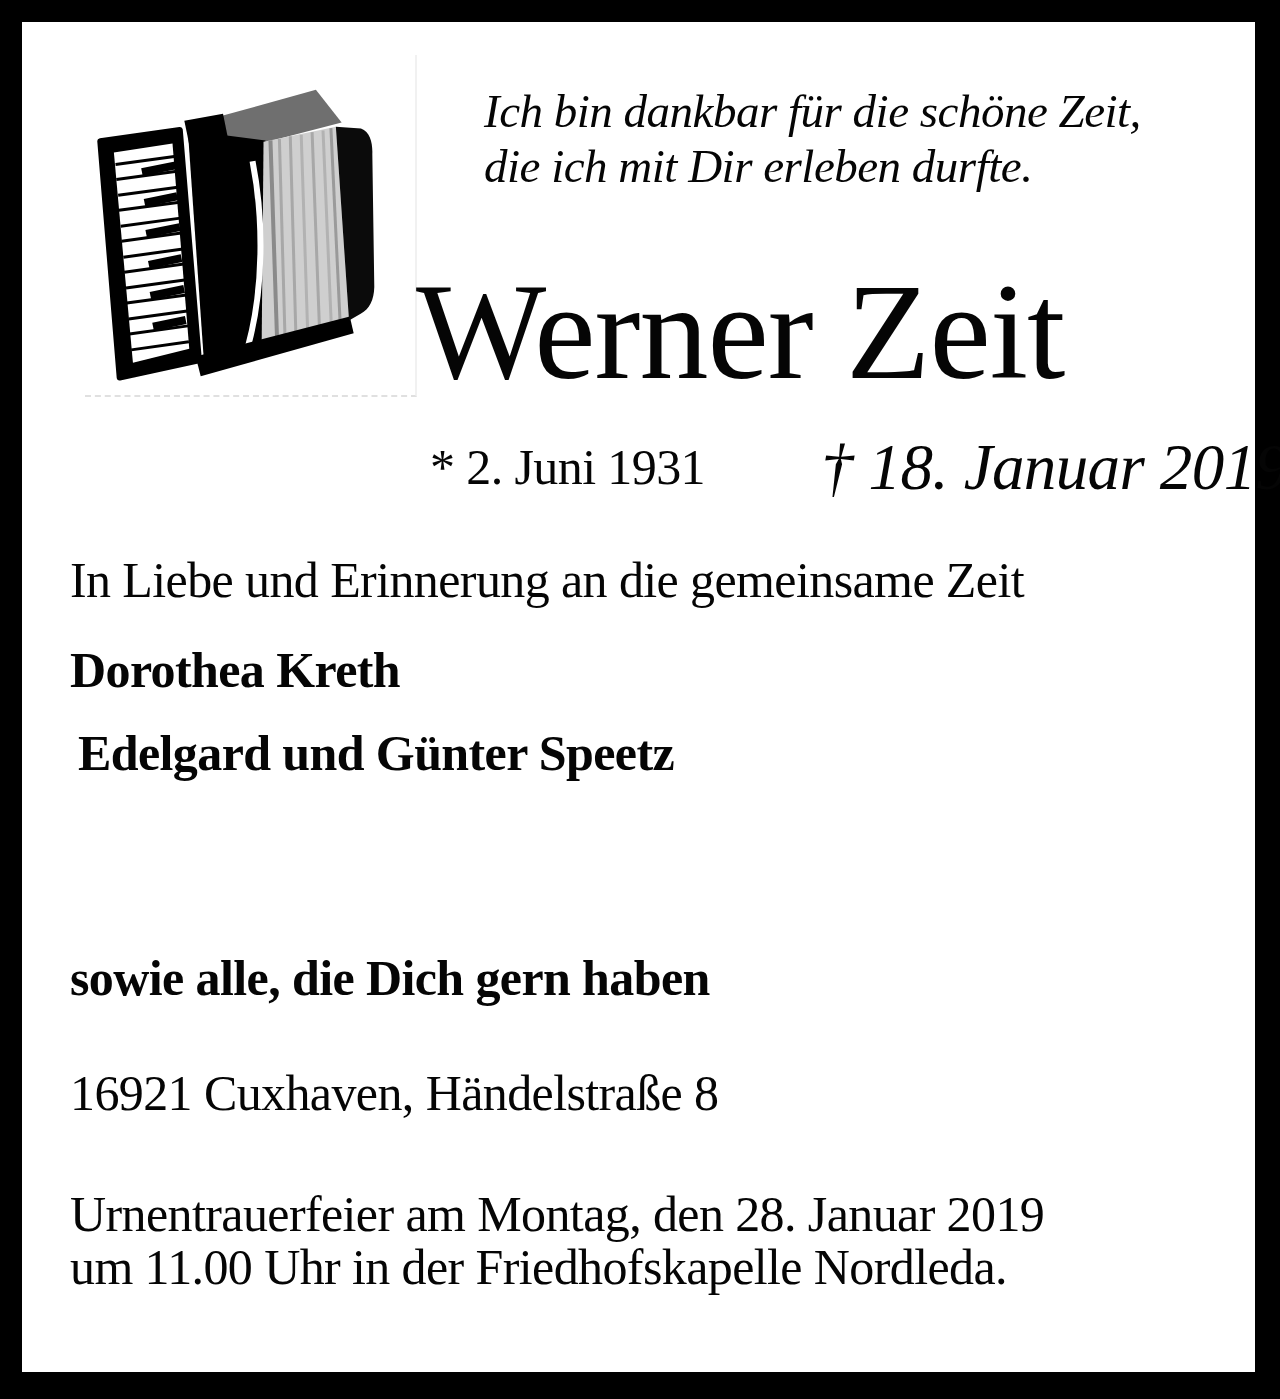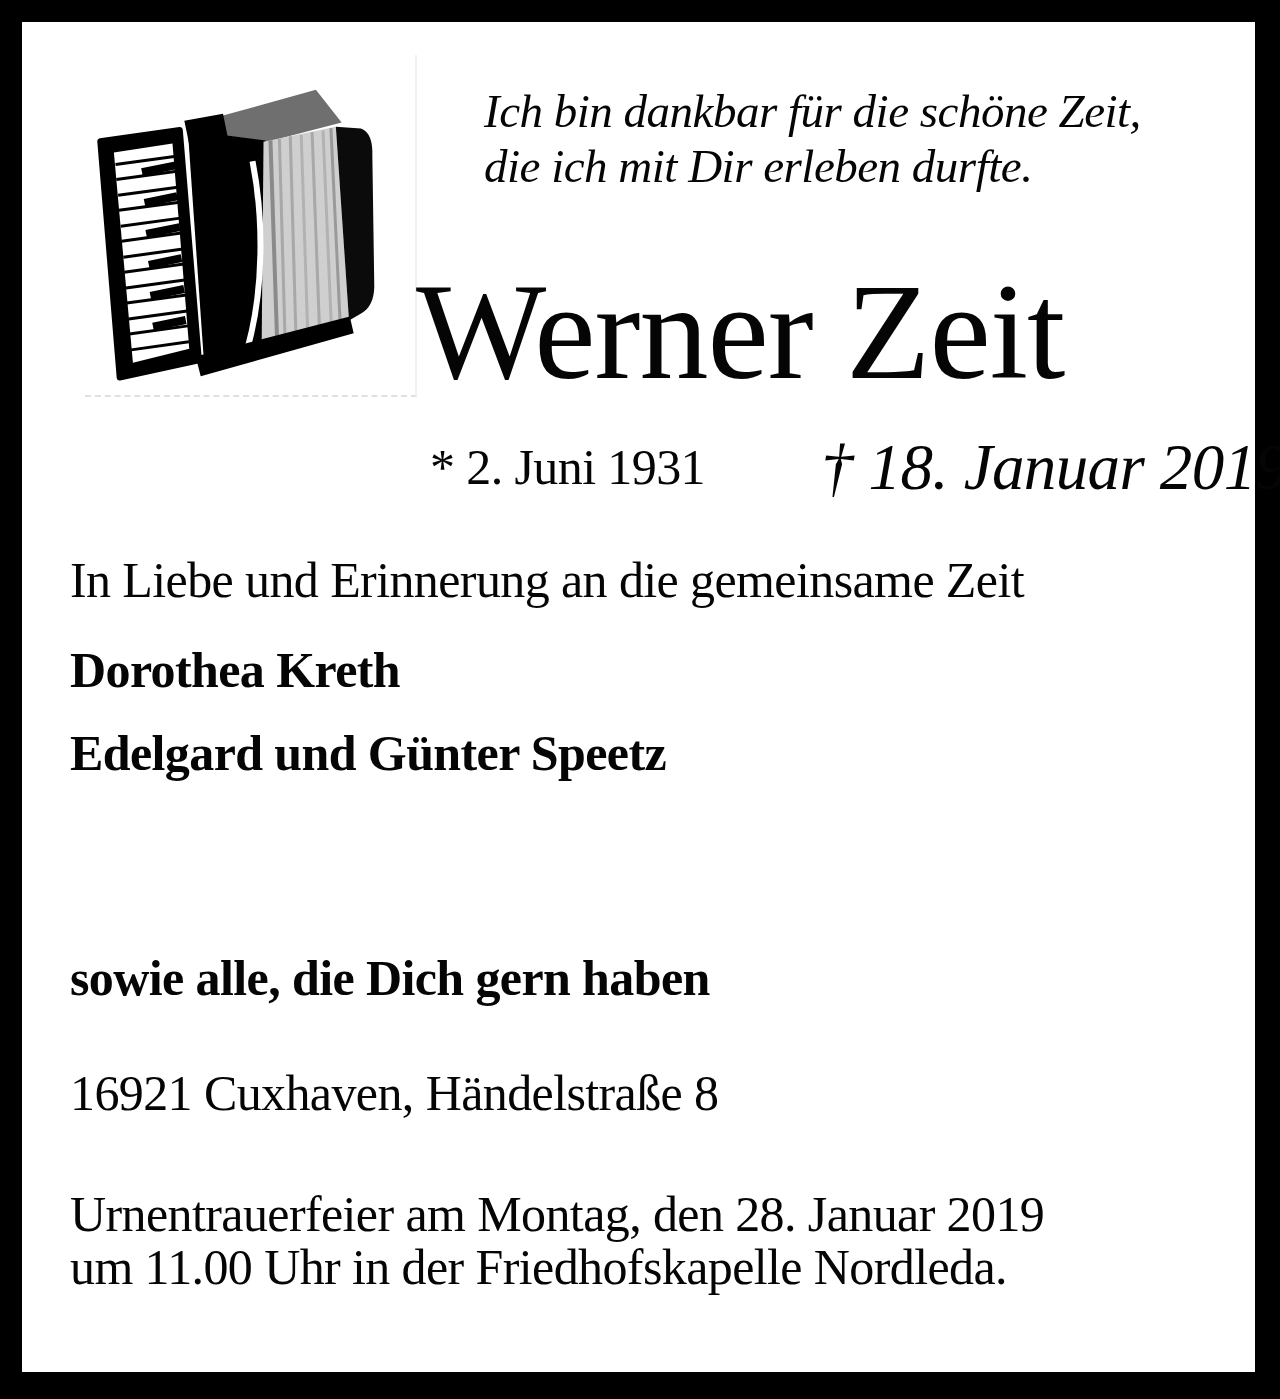--- a/index.html
+++ b/index.html
@@ -43,21 +43,21 @@
   .date-death{position:absolute;left:799px;top:0;font-size:65px;line-height:50px;letter-spacing:-0.6px;white-space:nowrap;font-style:italic;}
   .bodyline{
     position:absolute;left:48px;
     font-size:50px;line-height:55px;
     letter-spacing:-0.6px;
     white-space:nowrap;
   }
   .bold{font-weight:bold;font-family:Liberation Serif, serif;}
   .intro   {top:531px;}
   .m0      {top:621px;}
-  .m1      {top:704px;}
+  .m1      {top:704px;margin-left:8px;}
   .m2      {top:791px;}
   .m3      {top:929px;}
   .address {top:1044px;}
   .ceremony{top:1166px;line-height:53px;}
 </style>
 </head>
 <body>
 
 <div class="stage">
   <div class="paper">

